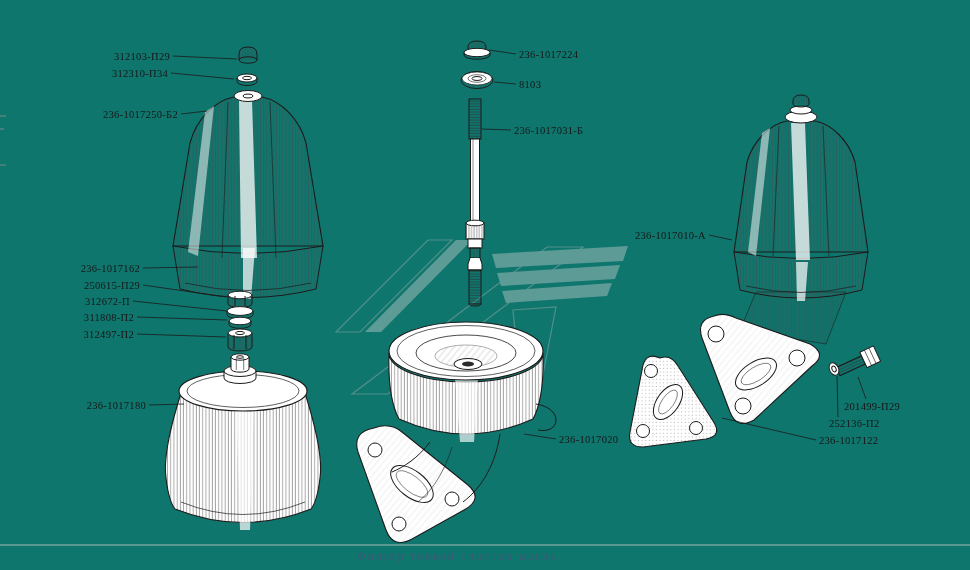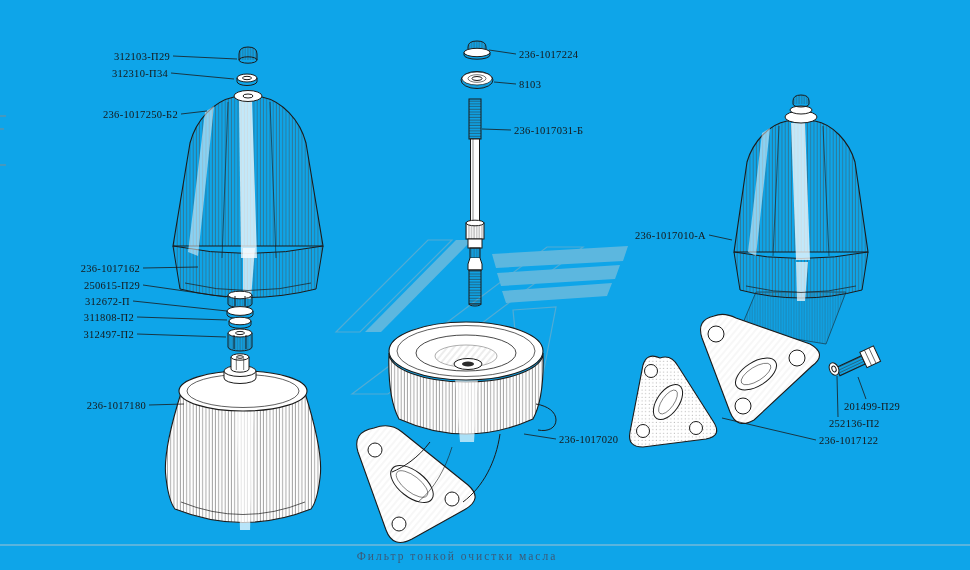--- a/index.html
+++ b/index.html
@@ -1,16 +1,16 @@
 <!DOCTYPE html>
 <html><head>
 <meta charset="utf-8">
 <style>
   html,body { margin:0; padding:0; background:#ffffff; }
-  .page { position:relative; width:970px; height:570px; background:#0ea5e9; overflow:hidden;
+  .page { position:relative; width:970px; height:570px; background:#0f766e; overflow:hidden;
           font-family:"Liberation Serif","DejaVu Serif",serif; }
   svg { display:block; }
   text.lbl { font-family:"Liberation Serif","DejaVu Serif",serif; font-size:10.5px; fill:#161616; letter-spacing:0.3px; }
   text.caption { font-family:"Liberation Serif","DejaVu Serif",serif; font-size:11.5px; letter-spacing:2px; }
 </style>
 </head>
 <body>
 
 <div class="page">
 <svg width="970" height="570" viewBox="0 0 970 570">

